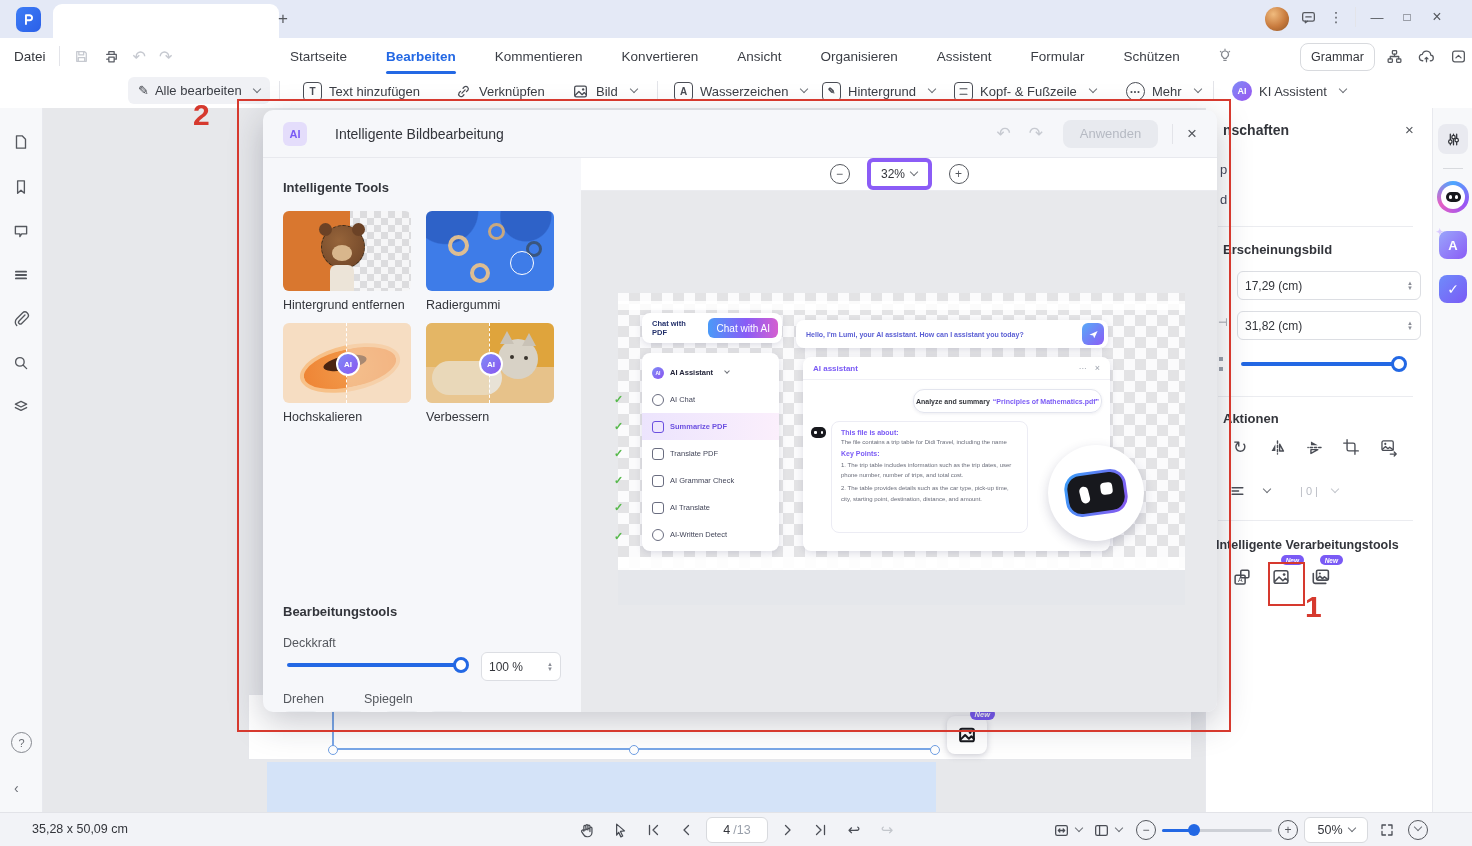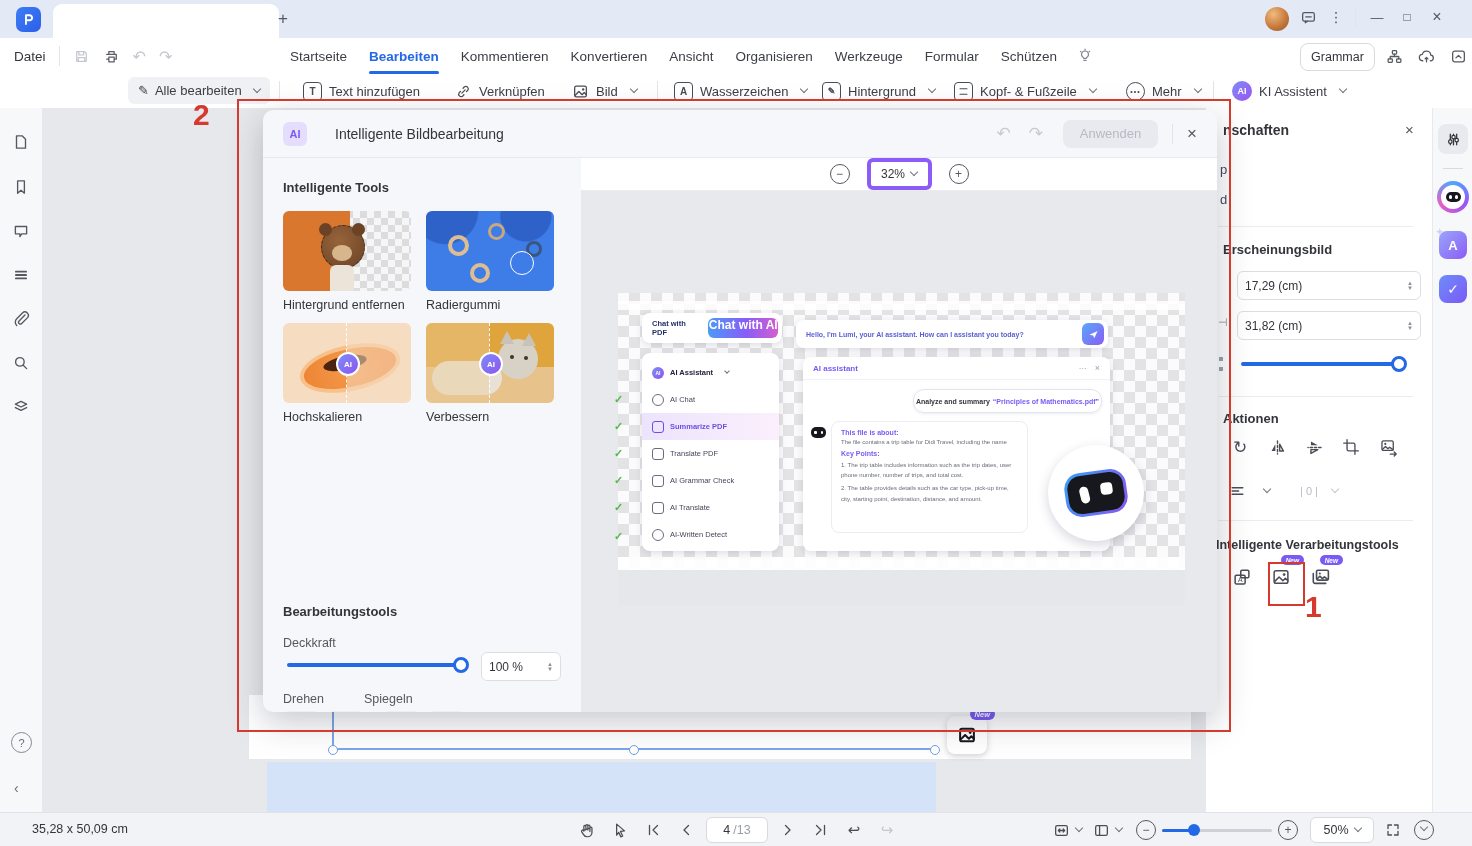--- a/index.html
+++ b/index.html
@@ -70,21 +70,21 @@
 .aimini{width:20px;height:20px;border-radius:50%;background:linear-gradient(135deg,#7f8cf7,#8a55f0);border:2px solid #fff;color:#fff;font-size:8px;font-weight:bold;display:flex;align-items:center;justify-content:center}
 .dashline{width:0;border-left:1.5px dashed #fff;height:80px}
 .slider{height:4px;border-radius:2px;background:#2368e4;position:relative}
 .sknob{position:absolute;right:-8px;top:50%;transform:translateY(-50%);width:16px;height:16px;border-radius:50%;background:#fff;border:3px solid #2368e4;box-sizing:border-box}
 .valbox{width:64px;height:27px;border:1px solid #dcdee3;border-radius:6px;background:#fff;display:flex;align-items:center;padding:0 7px;font-size:12px;color:#33353b}
 .rotbtn{width:38px;height:32px;background:#fff;border:1px solid #eceef2;border-radius:8px;display:flex;align-items:center;justify-content:center;color:#4a4d55;font-size:15px}
 
 .preview{left:355px;top:183px;width:567px;height:312px;background-image:linear-gradient(45deg,#e3e3e5 25%,transparent 25%,transparent 75%,#e3e3e5 75%),linear-gradient(45deg,#e3e3e5 25%,#fbfbfc 25%,#fbfbfc 75%,#e3e3e5 75%);background-size:22px 22px;background-position:0 0,11px 11px}
 .pvcard{background:#fff;border-radius:8px;box-shadow:0 2px 7px rgba(60,60,110,.15)}
 .pvcheck{color:#57b94c;font-size:11px;font-weight:bold}
-.gradbtn{background:linear-gradient(90deg,#4a9af8,#8a5cf6 55%,#d45fd0);color:#fff;border-radius:6px;display:flex;justify-content:center;font-size:12px;font-weight:bold}
+.gradbtn{background:linear-gradient(90deg,#4a9af8,#8a5cf6 55%,#d45fd0);color:#fff;border-radius:6px;display:flex;align-items:center;justify-content:center;font-size:10px;font-weight:normal}
 .pvitem{height:27px;display:flex;align-items:center;gap:6px;padding:0 10px;font-size:7.5px;color:#44475a}
 .pvico{width:10px;height:10px;border:1px solid #6a6d80;border-radius:3px;flex:none}
 .purple{color:#7a5af5}
 .mascot{width:96px;height:96px;border-radius:50%;background:#fff;box-shadow:0 4px 12px rgba(50,50,90,.2);display:flex;align-items:center;justify-content:center}
 .mface{width:62px;height:44px;border-radius:16px;background:linear-gradient(120deg,#37a0f8,#8a55f0);padding:3px;transform:rotate(-8deg);box-sizing:border-box}
 .mface>div{width:100%;height:100%;border-radius:13px;background:#17181d;position:relative}
 
 .redrect{border:2.5px solid #d6392e;z-index:40;pointer-events:none}
 .rednum{color:#d6392e;font-weight:bold;font-size:30px;z-index:41}
 
@@ -266,28 +266,28 @@
         </svg>
       </span>
     <span style="color:#5a5d65">
         <svg class="ic" width="17" height="17" viewBox="0 0 16 16">
           <use href="#i-printer"></use>
         </svg>
       </span>
     <span style="color:#c6c9d0;font-size:16px">↶</span>
     <span style="color:#c6c9d0;font-size:16px">↷</span>
   </div>
-  <div class="abs flex" style="left:288px;top:0;height:36px;gap:18px">
+  <div class="abs flex" style="left:288px;top:0;height:36px;gap:35px">
     <span class="mtab">Startseite</span>
     <span class="mtab active">Bearbeiten</span>
     <span class="mtab">Kommentieren</span>
     <span class="mtab">Konvertieren</span>
     <span class="mtab">Ansicht</span>
     <span class="mtab">Organisieren</span>
-    <span class="mtab">Werkzeuge</span>
+    <span class="mtab">Assistent</span>
     <span class="mtab">Formular</span>
     <span class="mtab">Schützen</span>
     <span style="color:#85888f">
         <svg class="ic" width="16" height="16" viewBox="0 0 16 16">
           <use href="#i-bulb"></use>
         </svg>
       </span>
   </div>
   <div class="abs teilen">
       <span>Grammar</span>
@@ -787,21 +787,21 @@
           <use href="#i-layout"></use>
         </svg>
       </span>
       <span class="caret" style="margin-left:-4px"></span>
     <span class="zoomcirc" style="margin-left:8px">−</span>
     <span style="position:relative;width:110px;height:3px;border-radius:2px;background:#cdd0d6;display:inline-block">
       <span style="position:absolute;left:0;top:0;width:32px;height:3px;border-radius:2px;background:#2368e4"></span>
       <span style="position:absolute;left:26px;top:-5px;width:12px;height:12px;border-radius:50%;background:#2368e4"></span>
     </span>
     <span class="zoomcirc">+</span>
-    <span class="stbox" style="width:62px;margin-left:6px">
+    <span class="stbox" style="width:62px;">
         <span>50%</span>
         <span class="caret"></span>
       </span>
     <span class="stic">
         <svg class="ic" width="16" height="16" viewBox="0 0 16 16">
           <use href="#i-expand"></use>
         </svg>
       </span>
     <span class="zoomcirc" style="margin-left:2px">
         <span class="caret" style="margin:0 0 2px 0"></span>

